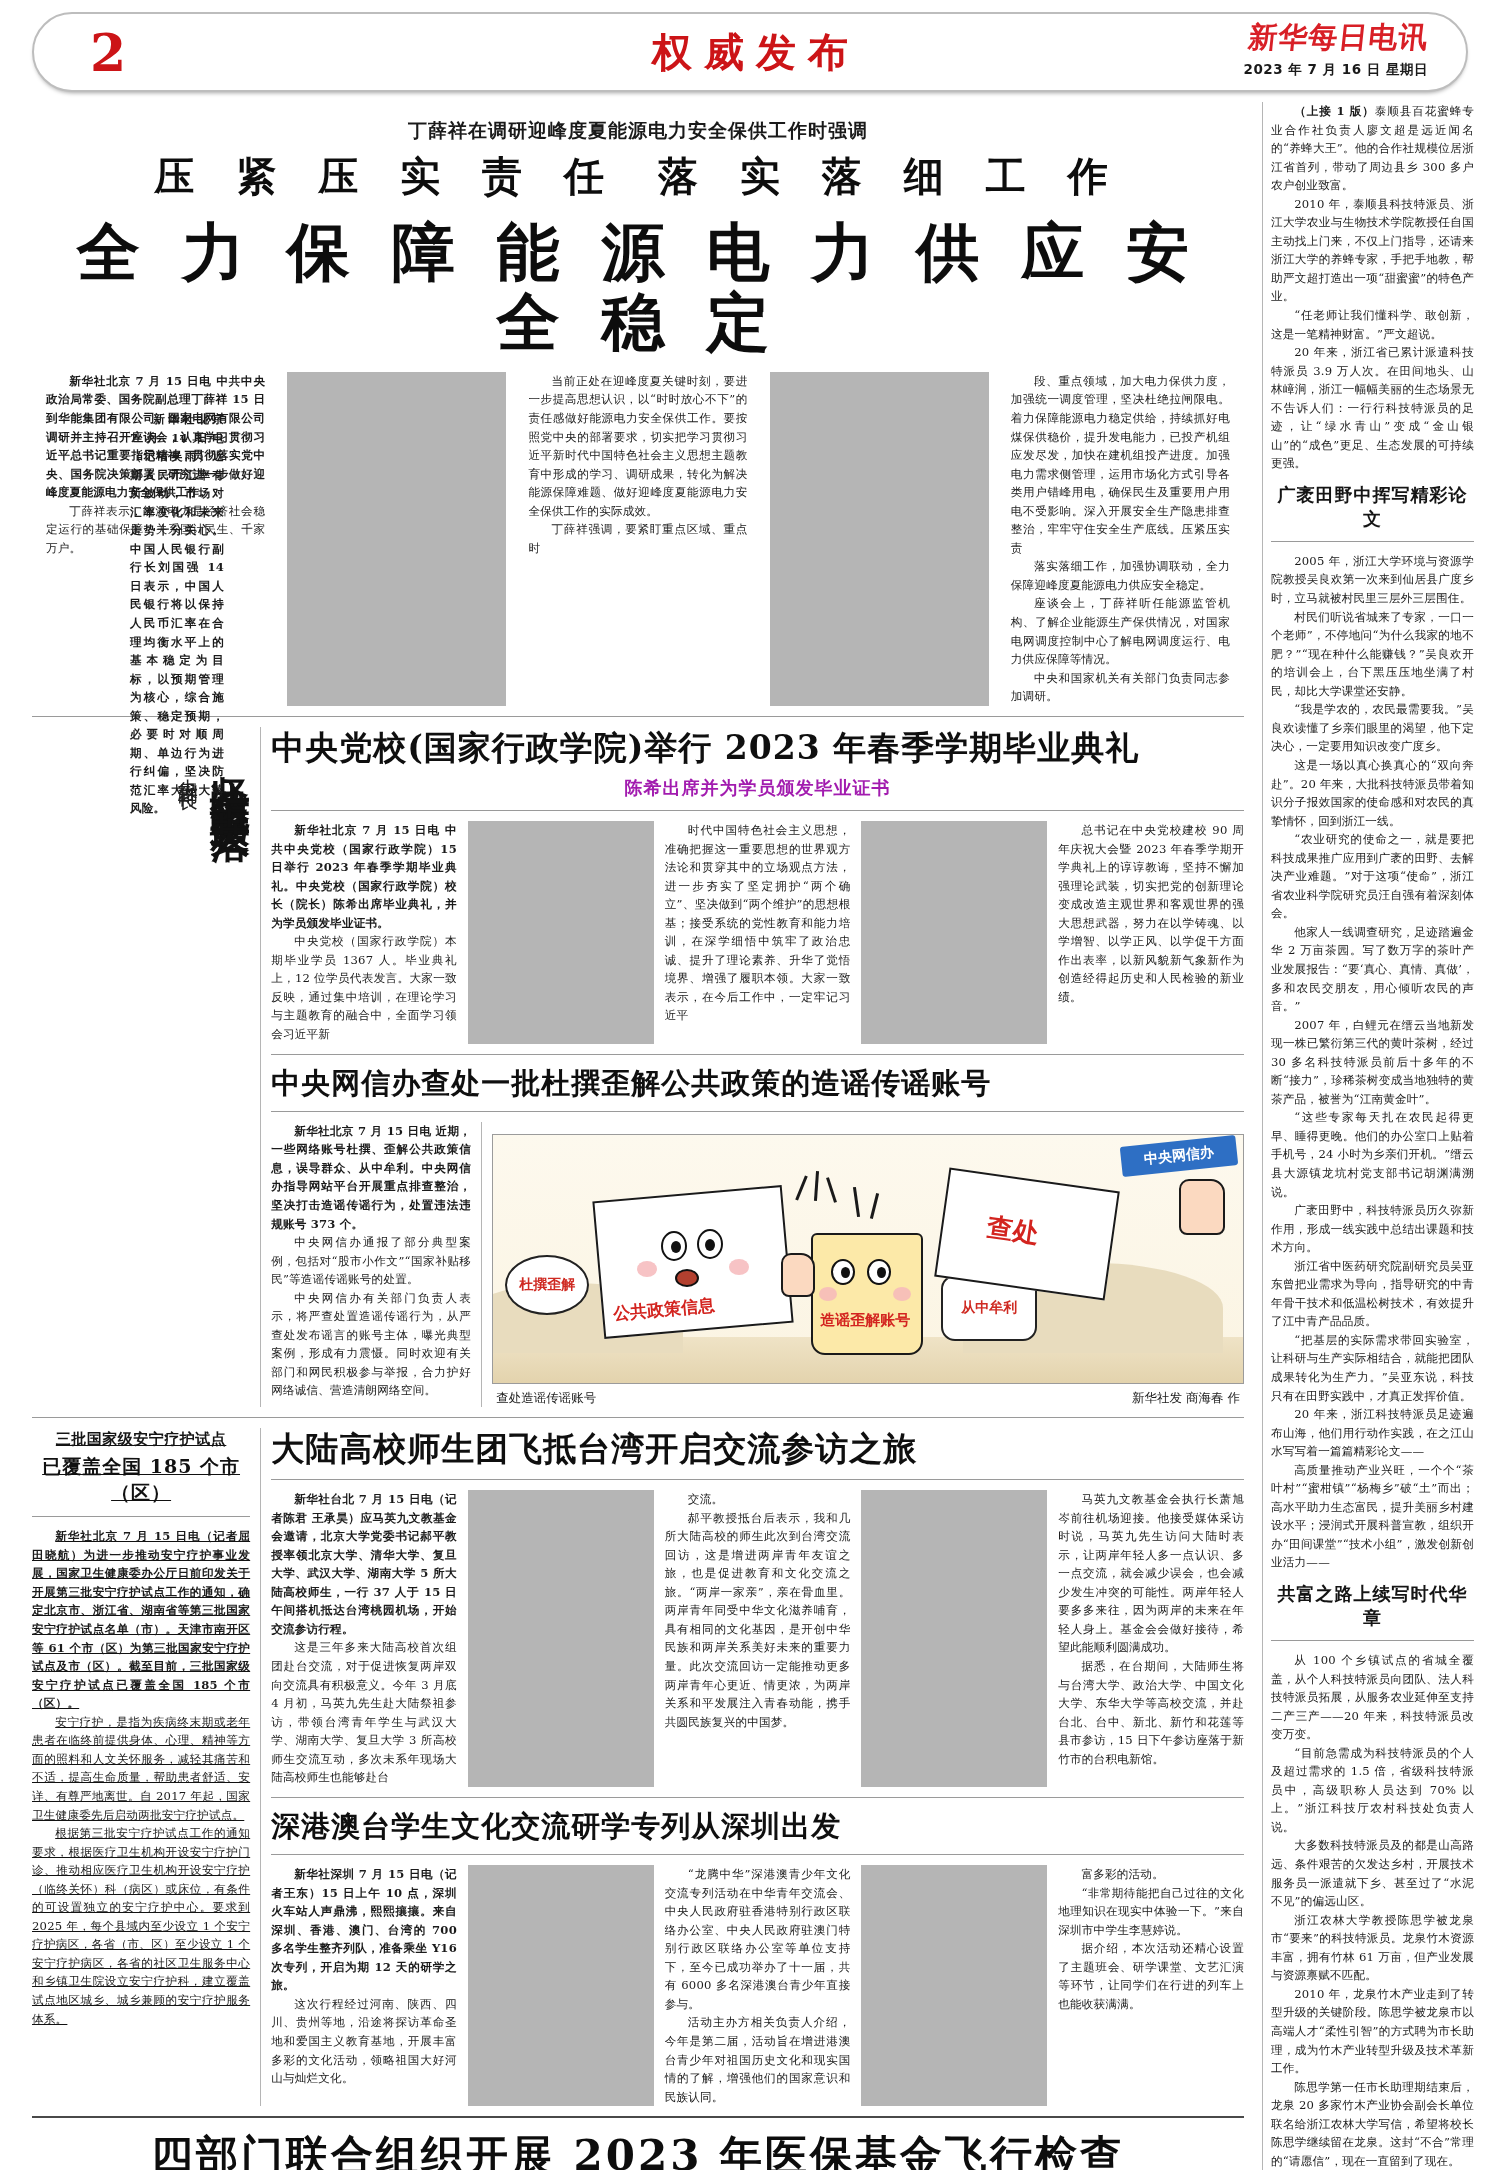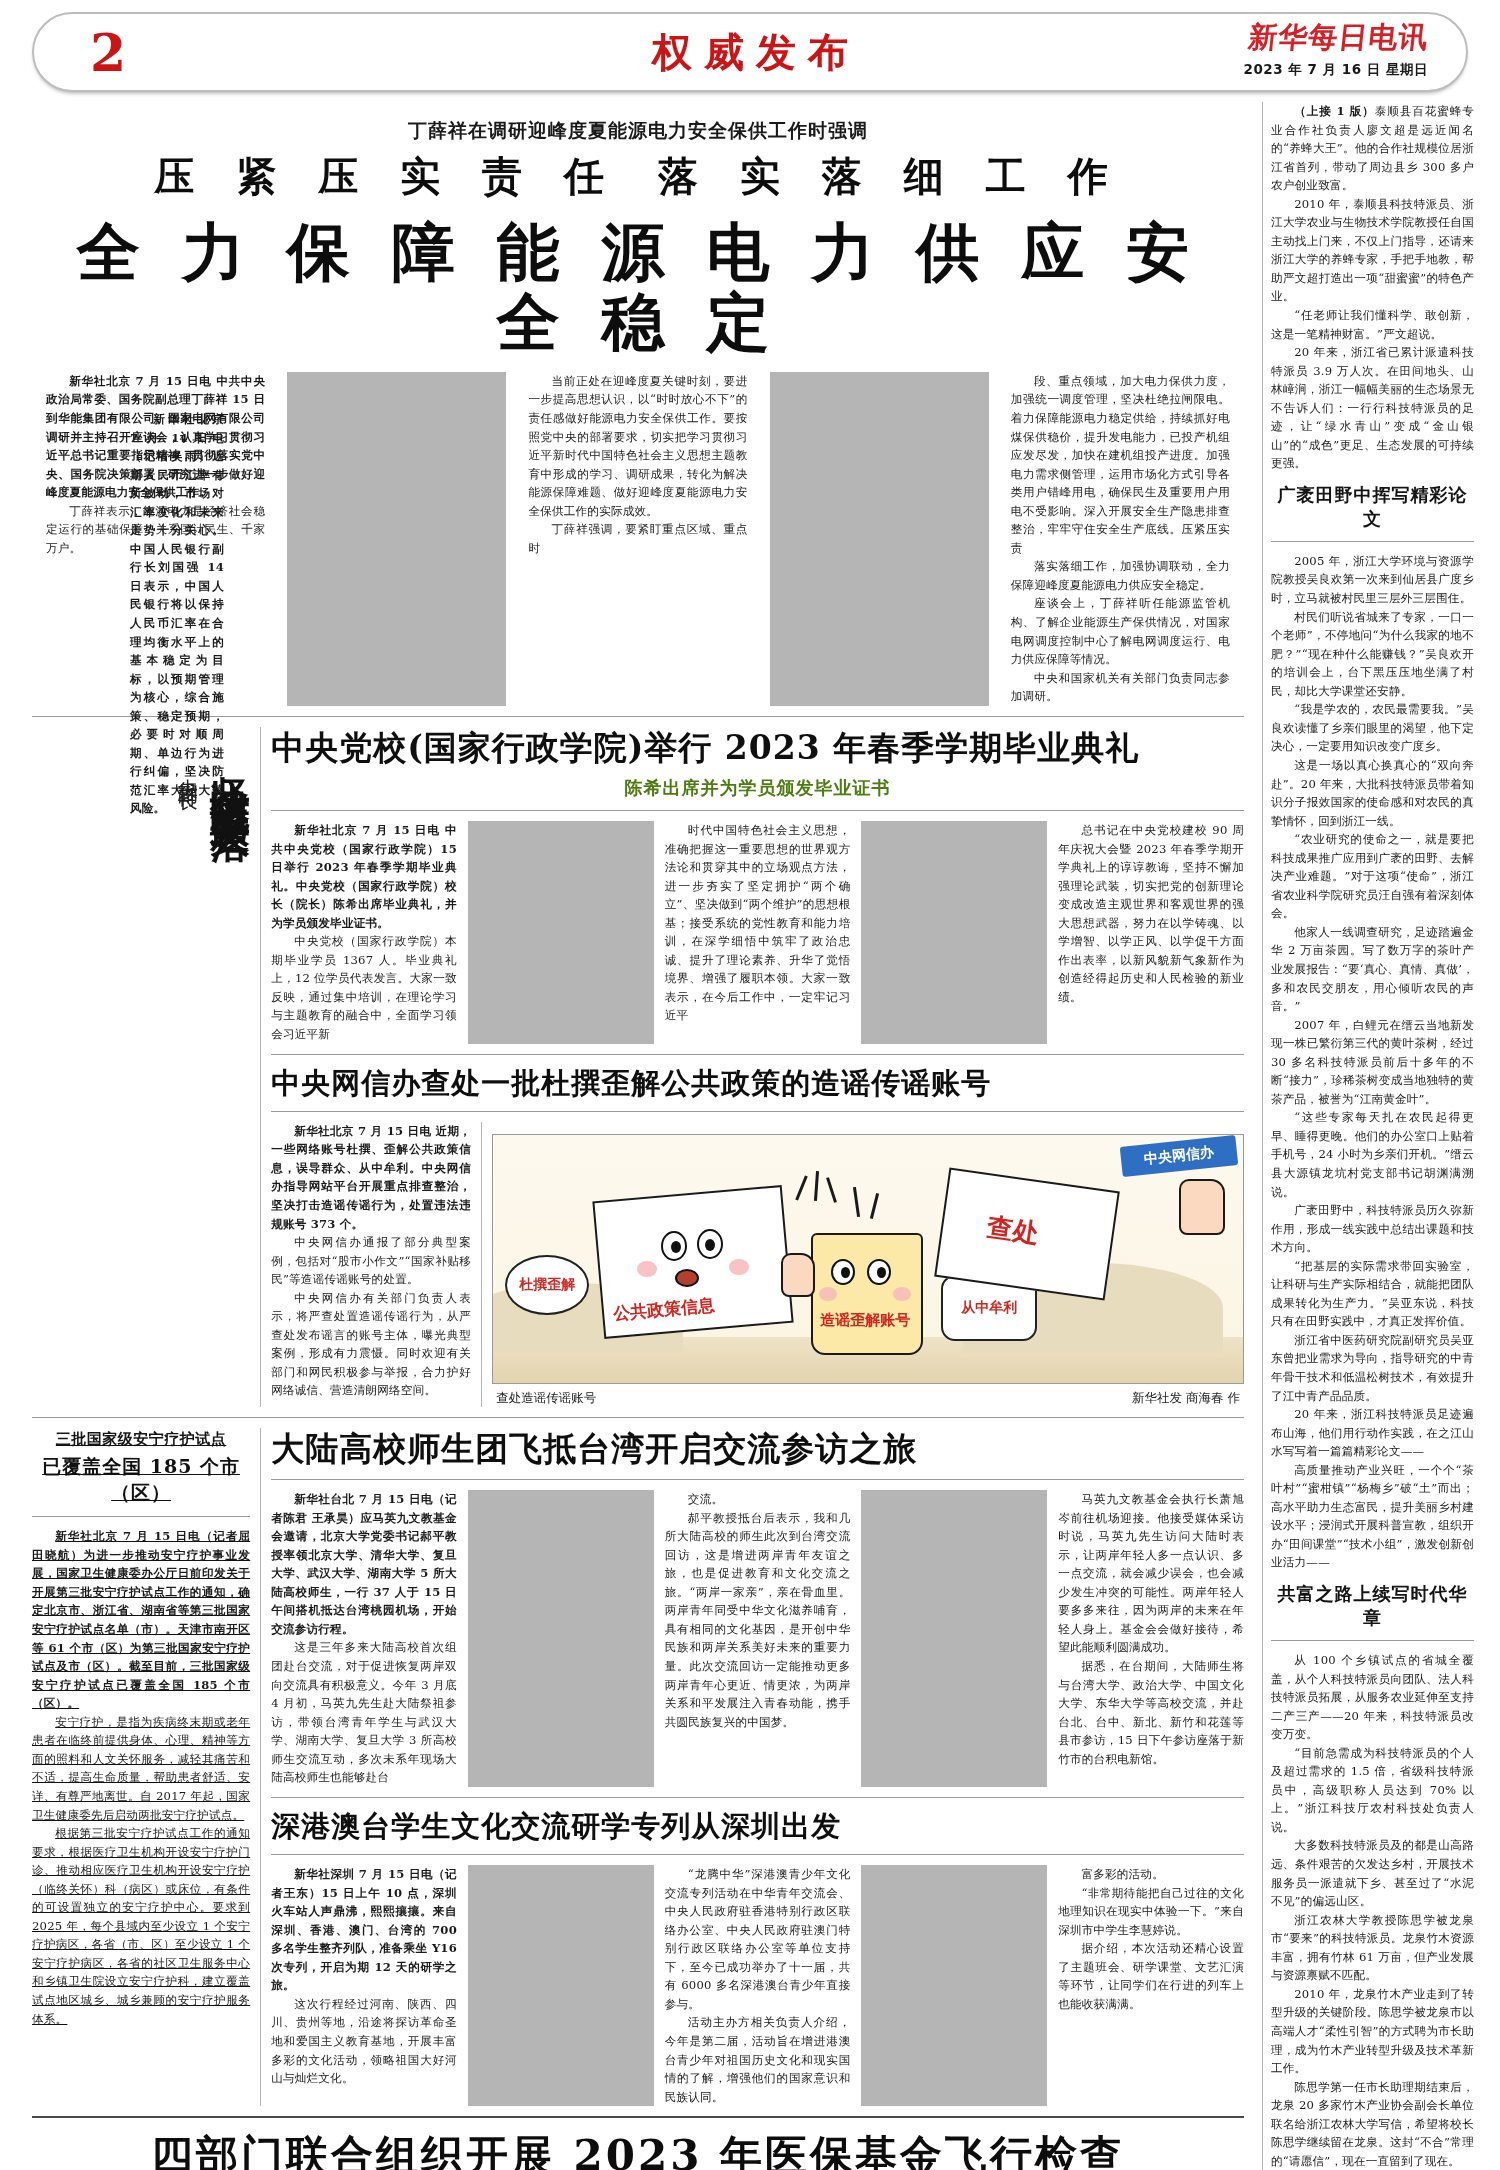--- a/index.html
+++ b/index.html
@@ -98,21 +98,21 @@
   
   .sec-hl {
     text-align:left; font-family:"DejaVu Serif","Liberation Serif", serif;
     font-weight:bold; color:#0f0f0f; line-height:1.25;
   }
   .sec-hl.h34 { font-size:33px; letter-spacing:1px; }
   .sec-hl.h30 { font-size:29px; letter-spacing:1px; }
   .sec-sub {
     text-align:center; margin-top:8px;
     font-family:"DejaVu Sans","Liberation Sans", sans-serif;
-    font-size:18px; font-weight:600; color:#4d7c0f; letter-spacing:1px;
+    font-size:18px; font-weight:600; color:#a21caf; letter-spacing:1px;
   }
   .minor-hl {
     text-align:center; font-family:"DejaVu Sans","Liberation Sans", sans-serif;
     font-size:15px; font-weight:bold; color:#151515; letter-spacing:.5px; line-height:1.5;
   }
   .minor-hl2 {
     text-align:center; font-family:"DejaVu Serif","Liberation Serif", serif;
     font-size:19px; font-weight:bold; color:#111; letter-spacing:1px; margin-top:4px;
   }
 
@@ -424,22 +424,22 @@
       <div class="body-text">
         <p>2005 年，浙江大学环境与资源学院教授吴良欢第一次来到仙居县广度乡时，立马就被村民里三层外三层围住。</p>
         <p>村民们听说省城来了专家，一口一个老师”，不停地问“为什么我家的地不肥？”“现在种什么能赚钱？”吴良欢开的培训会上，台下黑压压地坐满了村民，却比大学课堂还安静。</p>
         <p>“我是学农的，农民最需要我。”吴良欢读懂了乡亲们眼里的渴望，他下定决心，一定要用知识改变广度乡。</p>
         <p>这是一场以真心换真心的“双向奔赴”。20 年来，大批科技特派员带着知识分子报效国家的使命感和对农民的真挚情怀，回到浙江一线。</p>
         <p>“农业研究的使命之一，就是要把科技成果推广应用到广袤的田野、去解决产业难题。”对于这项“使命”，浙江省农业科学院研究员汪自强有着深刻体会。</p>
         <p>他家人一线调查研究，足迹踏遍金华 2 万亩茶园。写了数万字的茶叶产业发展报告：“要‘真心、真情、真做’，多和农民交朋友，用心倾听农民的声音。”</p>
         <p>2007 年，白鲤元在缙云当地新发现一株已繁衍第三代的黄叶茶树，经过 30 多名科技特派员前后十多年的不断“接力”，珍稀茶树变成当地独特的黄茶产品，被誉为“江南黄金叶”。</p>
         <p>“这些专家每天扎在农民起得更早、睡得更晚。他们的办公室口上贴着手机号，24 小时为乡亲们开机。”缙云县大源镇龙坑村党支部书记胡渊满溯说。</p>
         <p>广袤田野中，科技特派员历久弥新作用，形成一线实践中总结出课题和技术方向。</p>
+        <p>浙江省中医药研究院副研究员吴亚东曾把业需求为导向，指导研究的中青年骨干技术和低温松树技术，有效提升了江中青产品品质。</p>
         <p>“把基层的实际需求带回实验室，让科研与生产实际相结合，就能把团队成果转化为生产力。”吴亚东说，科技只有在田野实践中，才真正发挥价值。</p>
-        <p>浙江省中医药研究院副研究员吴亚东曾把业需求为导向，指导研究的中青年骨干技术和低温松树技术，有效提升了江中青产品品质。</p>
         <p>20 年来，浙江科技特派员足迹遍布山海，他们用行动作实践，在之江山水写写着一篇篇精彩论文——</p>
         <p>高质量推动产业兴旺，一个个“茶叶村”“蜜柑镇”“杨梅乡”破“土”而出；高水平助力生态富民，提升美丽乡村建设水平；浸润式开展科普宣教，组织开办“田间课堂”“技术小组”，激发创新创业活力——</p>
       </div>
 
       <div style="height:10px;"></div>
       <div class="right-sec-hl">共富之路上续写时代华章</div>
       <div class="hr-thin"></div>
 
       <div class="body-text">
         <p>从 100 个乡镇试点的省城全覆盖，从个人科技特派员向团队、法人科技特派员拓展，从服务农业延伸至支持二产三产——20 年来，科技特派员改变万变。</p>

